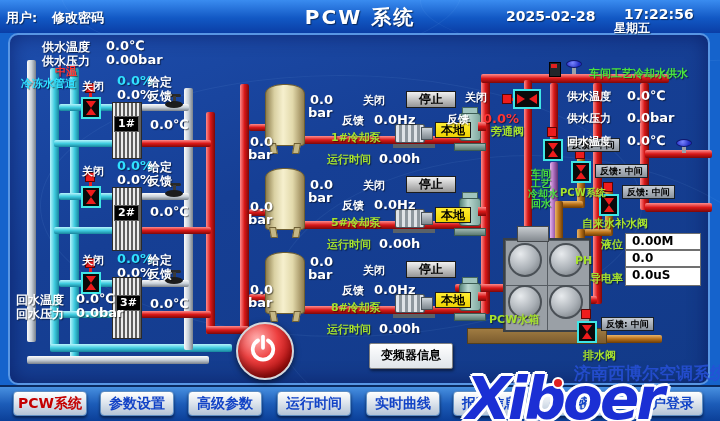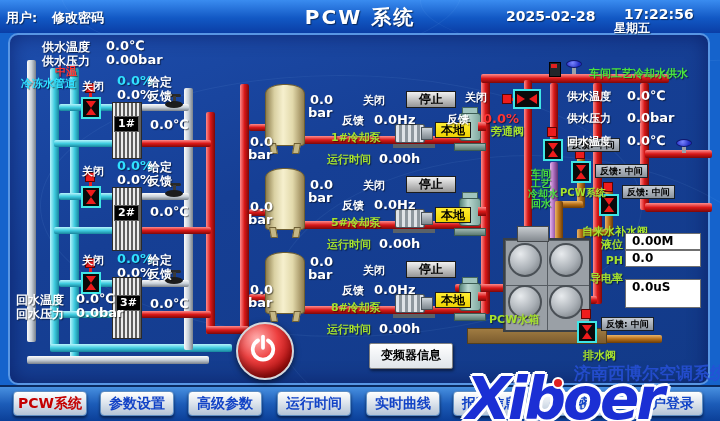--- a/index.html
+++ b/index.html
@@ -416,30 +416,30 @@
 <span class="t t13" style="left:627px;top:88px">0.0℃</span>
 <span class="t t11" style="left:567px;top:111px">供水压力</span>
 <span class="t t13" style="left:627px;top:110px">0.0bar</span>
 <span class="t t11" style="left:567px;top:134px">回水温度</span>
 <span class="t t13" style="left:627px;top:133px">0.0℃</span>
 <span class="t grn2 t10" style="left:531px;top:167px">车间</span>
 <span class="t grn2 t10" style="left:531px;top:177px">工艺</span>
 <span class="t grn2 t10" style="left:528px;top:187px">冷却水</span>
 <span class="t grn2 t10" style="left:531px;top:197px">回水</span>
 <span class="t grn t10" style="left:560px;top:186px">PCW系统</span>
-<span class="t grn t11" style="left:582px;top:224px">自来水补水阀</span>
+<span class="t grn t11" style="left:582px;top:216px">自来水补水阀</span>
 <span class="t grn t11" style="left:489px;top:312px">PCW水箱</span>
 <span class="t grn t11" style="left:583px;top:348px">排水阀</span>
 
 <span class="t grn t11" style="left:575px;top:237px;width:48px;text-align:right">液位</span>
 <div class="fld" style="left:625px;top:233px;width:76px;height:17px">0.00M</div>
-<span class="t grn t11" style="left:575px;top:254px;width:48px;text-align:right">PH</span>
+<span class="t grn t11" style="left:575px;top:254px;width:48px;text-align:left">PH</span>
 <div class="fld" style="left:625px;top:250px;width:76px;height:17px">0.0</div>
 <span class="t grn t11" style="left:575px;top:271px;width:48px;text-align:right">导电率</span>
-<div class="fld" style="left:625px;top:279px;width:76px;height:29px">0.0uS</div>
+<div class="fld" style="left:625px;top:267px;width:76px;height:19px">0.0uS</div>
 
 <div class="pwr">
   <svg width="30" height="30" style="position:absolute;left:10px;top:10px" viewBox="0 0 24 24">
     <path d="M8 5.2 A8.2 8.2 0 1 0 16 5.2" fill="none" stroke="#fff" stroke-width="3" stroke-linecap="round"></path>
     <line x1="12" y1="2" x2="12" y2="11" stroke="#fff" stroke-width="3" stroke-linecap="round"></line>
   </svg>
 </div>
 <div class="vfd">变频器信息</div>
 
 <div class="nav"></div>

